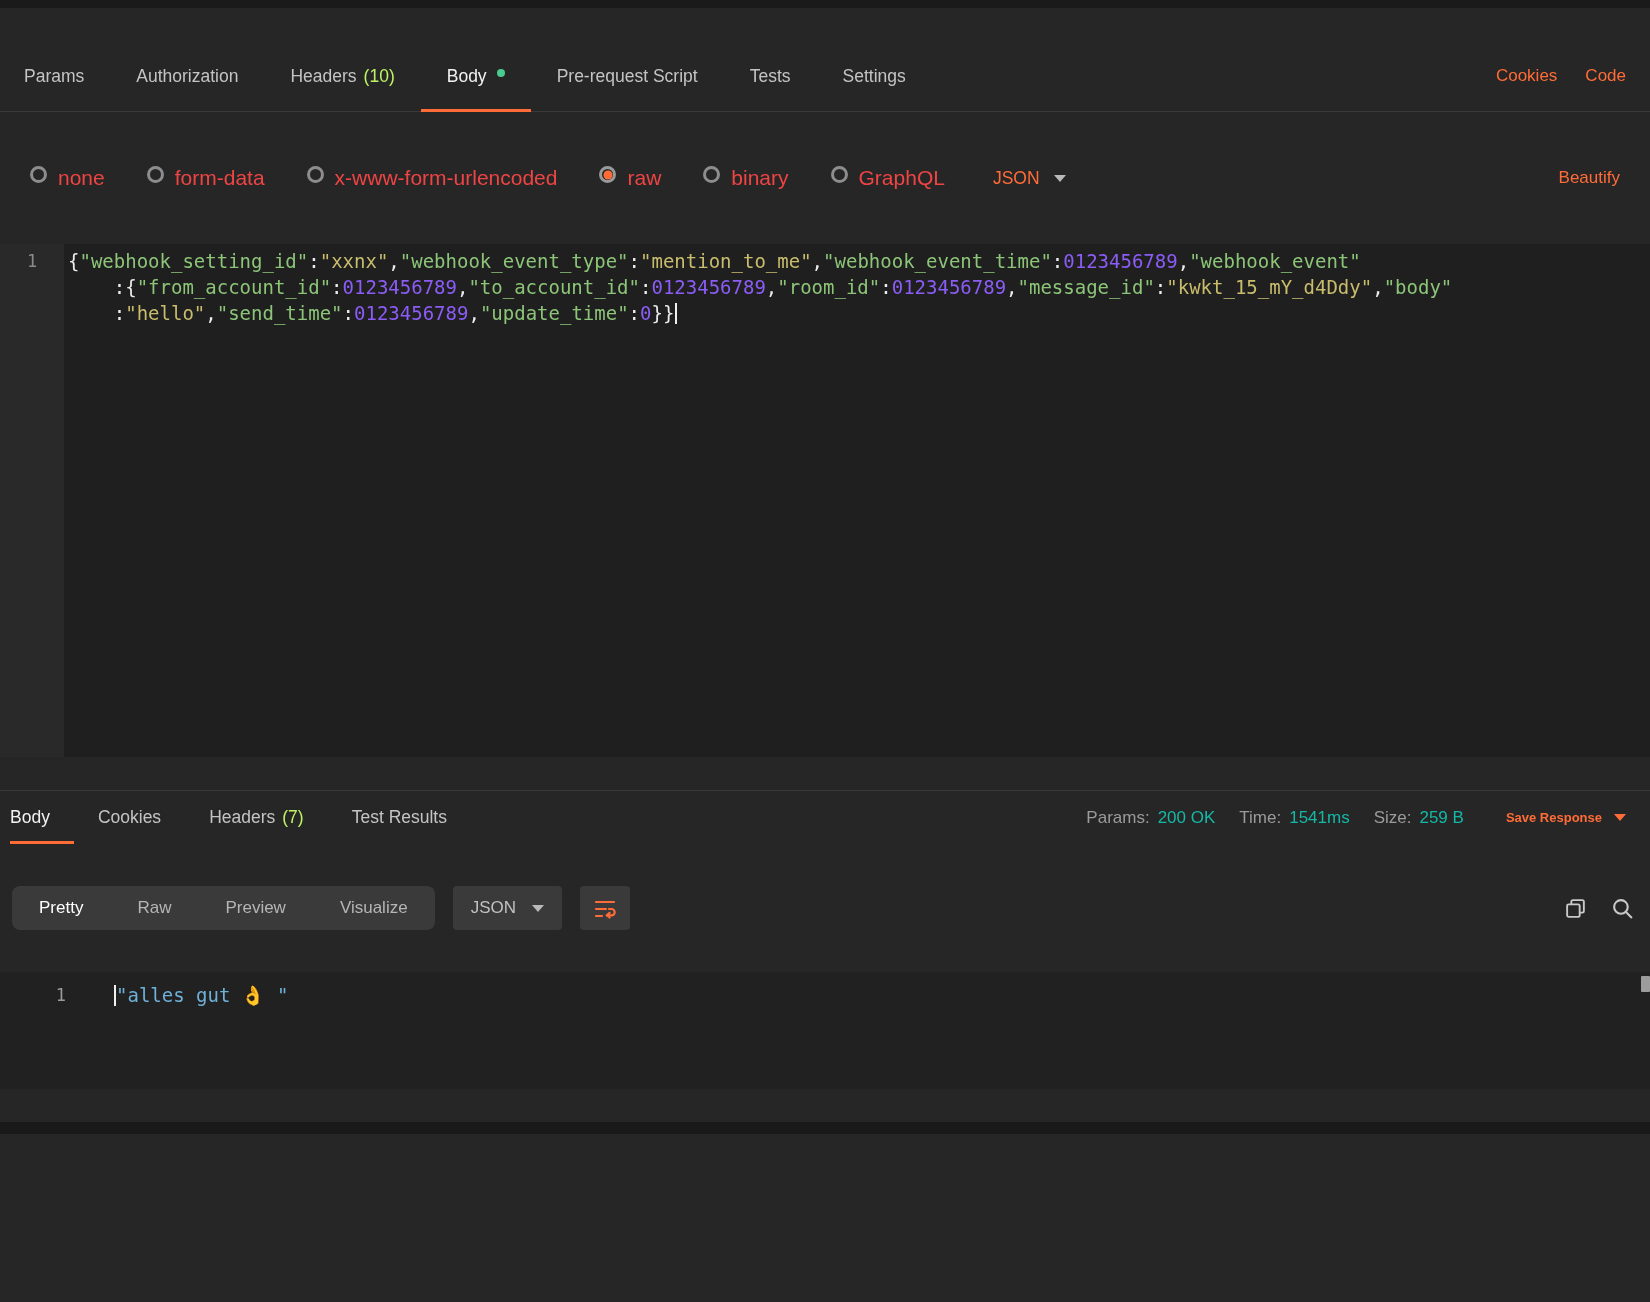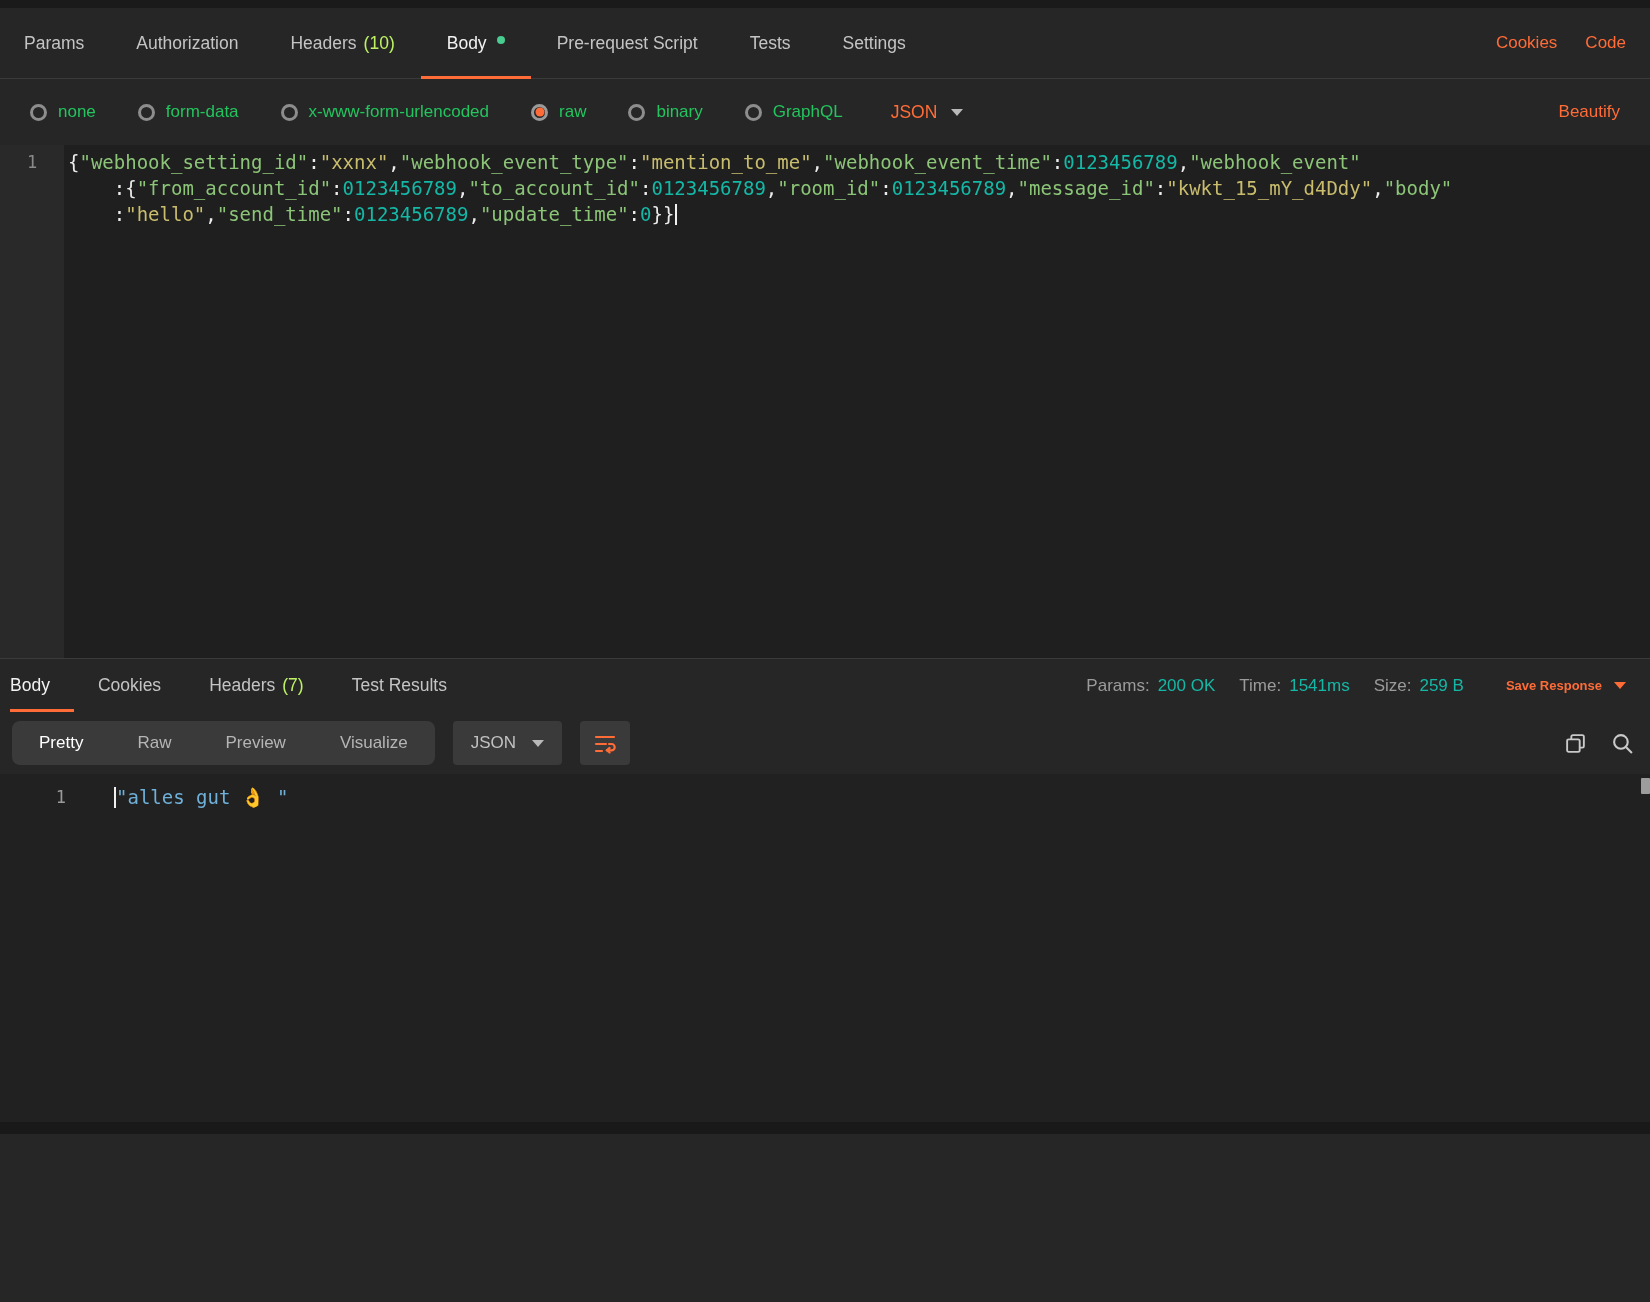--- a/index.html
+++ b/index.html
@@ -3,21 +3,21 @@
 <meta charset="utf-8">
 <style>
   * { margin:0; padding:0; box-sizing:border-box; }
   html,body { width:1650px; height:1302px; }
   body {
     background:#262626;
     font-family:"Liberation Sans", sans-serif;
     color:#c7c7c7;
     overflow:hidden;
   }
-  .app { width:1650px; height:1134px; display:flex; flex-direction:column; position:relative; }
+  .app { width:1650px; height:1134px; display:flex; flex-direction:column; position:relative;gap:33px; }
 
   .top-strip { height:8px; background:#1a1a1a; flex:0 0 auto; }
   .bottom-strip { height:12px; background:#191919; flex:0 0 auto; }
 
   
   .req-tabs {
     height:71px; flex:0 0 auto; display:flex; align-items:stretch;
     padding:0 24px; border-bottom:1px solid #3a3a3a; background:#262626;
   }
   .req-tab {
@@ -32,21 +32,21 @@
   .tab-count { color:#bef264; margin-left:7px; }
   .body-dot { width:8px; height:8px; border-radius:50%; background:#49cc90; margin-left:10px; margin-bottom:6px; }
   .req-tabs-right { margin-left:auto; display:flex; align-items:center; gap:28px; }
   .link { color:#ff6c37; font-size:17px; white-space:nowrap; }
 
   
   .body-type-bar {
     height:66px; flex:0 0 auto; display:flex; align-items:center;
     padding:0 30px; gap:42px; background:#262626;
   }
-  .radio-item { display:flex; align-items:center; gap:11px; font-size:17px; color:#22c55e; white-space:nowrap; }
+  .radio-item { display:flex; gap:11px; font-size:21px; color:#ef4444; white-space:nowrap; }
   .radio {
     width:17px; height:17px; border-radius:50%; border:3px solid #8d8d8d;
     background:transparent; position:relative; flex:0 0 auto;
   }
   .radio-item.selected .radio { border-color:#9a9a9a; }
   .radio-item.selected .radio::after {
     content:""; position:absolute; left:50%; top:50%; width:9px; height:9px;
     transform:translate(-50%,-50%); border-radius:50%; background:#ff6c37;
   }
   .lang-select { display:flex; align-items:center; gap:14px; color:#ff6c37; font-size:17.5px; margin-left:6px; }
@@ -65,21 +65,21 @@
   .gutter {
     width:64px; flex:0 0 auto; background:#292929; color:#8a8a8a;
     text-align:center; padding-top:4px; font-size:17px;
   }
   .gutter .line-number { height:26px; line-height:26px; }
   .code { padding:4px 0 0 4px; white-space:pre; color:#ececec; overflow:hidden; }
   .code-line { height:26px; }
   .tok-p { color:#ececec; }
   .tok-k { color:#8cc578; }
   .tok-s { color:#c9bd6d; }
-  .tok-n { color:#14b8a6;margin-top:27px; }
+  .tok-n { color:#8b5cf6;margin-top:27px; }
   .tok-rs { color:#6fb0d8; }
   .tok-cursor { display:inline-block; width:2px; height:21px; background:#f0f0f0; vertical-align:-4px; margin-left:1px; }
 
   
   .resp-tabs {
     height:54px; flex:0 0 auto; display:flex; align-items:stretch;
     padding:0 24px 0 10px; border-top:1px solid #3a3a3a; background:#262626;
   }
   .resp-tab { padding:0 24px; display:flex; align-items:center; font-size:17.5px; color:#c4c4c4; position:relative; white-space:nowrap; }
   .resp-tab:first-child { padding:0 24px 0 0; }

